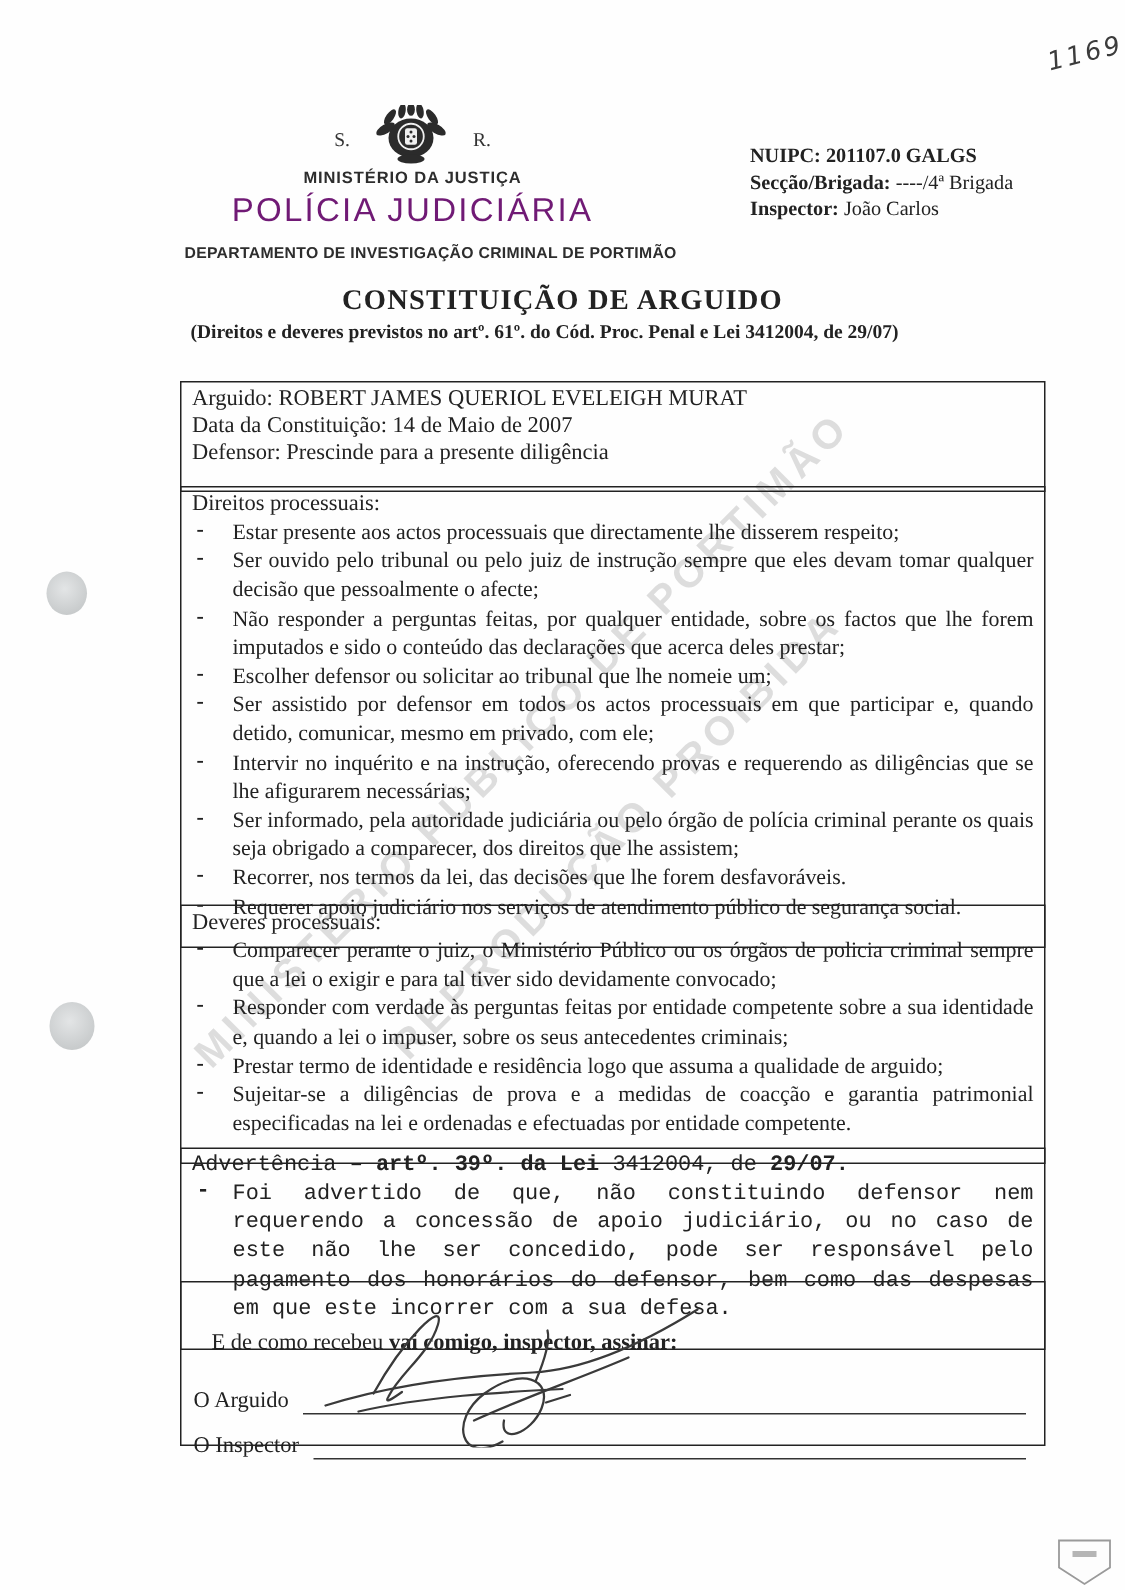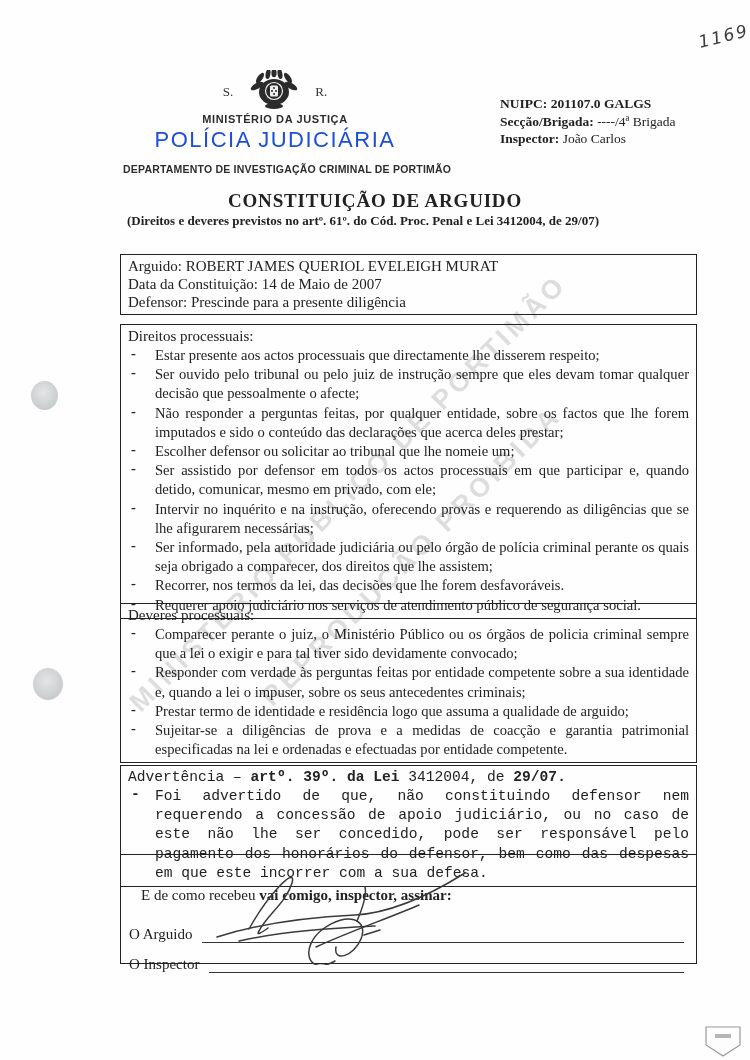--- a/index.html
+++ b/index.html
@@ -30,34 +30,34 @@
   .corner-stamp{position:absolute;left:703px;top:1026px;z-index:4;}
   
   .crest-row{
     position:absolute;left:140px;top:70px;width:270px;z-index:2;
     display:flex;align-items:center;justify-content:center;gap:12px;
   }
   .crest-letter{font-size:13px;color:#333;}
   .ministry{position:absolute;left:140px;top:113px;width:270px;text-align:center;z-index:2;
     font-family:"Liberation Sans",sans-serif;font-weight:bold;font-size:11px;letter-spacing:0.6px;color:#2d2d2d;}
   .agency{position:absolute;left:140px;top:127px;width:270px;text-align:center;z-index:2;
-    font-family:"Liberation Sans",sans-serif;font-size:22px;letter-spacing:1.5px;color:#1d4ed8;}
+    font-family:"Liberation Sans",sans-serif;font-size:22px;letter-spacing:1.5px;color:#701a75;}
   .department{position:absolute;left:123px;top:163px;z-index:2;
     font-family:"Liberation Sans",sans-serif;font-weight:bold;font-size:10.5px;letter-spacing:0.2px;color:#2d2d2d;}
   .case-block{position:absolute;left:500px;top:95px;z-index:2;font-size:13.5px;line-height:17.5px;}
   .case-row .lbl{font-weight:bold;}
   .case-row.strong .val{font-weight:bold;}
   
   .doc-title{position:absolute;left:0;top:190px;width:750px;text-align:center;z-index:2;
     font-weight:bold;font-size:19px;letter-spacing:0.8px;}
   .doc-subtitle{position:absolute;left:0;top:213px;width:726px;text-align:center;z-index:2;
     font-weight:bold;font-size:13px;}
   
   .box{position:absolute;left:120px;width:577px;border:1.5px solid #222;
-    background:transparent;z-index:2;box-sizing:border-box;padding:2px 7px 3px 7px;}
+    background:transparent;z-index:2;box-sizing:border-box;padding:2px 7px 16px 7px;}
   .id-box{top:254px;font-size:15px;line-height:18px;}
   .id-box p{margin:0;}
   .rights-box{top:324px;}
   .duties-box{top:603px;}
   .warning-box{top:765px;font-family:Liberation Mono, monospace;}
   .box .heading{margin:0;font-size:15px;line-height:19px;}
   .li{display:flex;margin:0;font-size:14.6px;line-height:19.2px;}
   .bullet{flex:0 0 24px;padding-left:3px;font-weight:bold;transform:translateY(-2px);}
   .li-text{flex:1;text-align:justify;}
   .warn-head{margin:0;font-size:14.6px;line-height:19px;}

